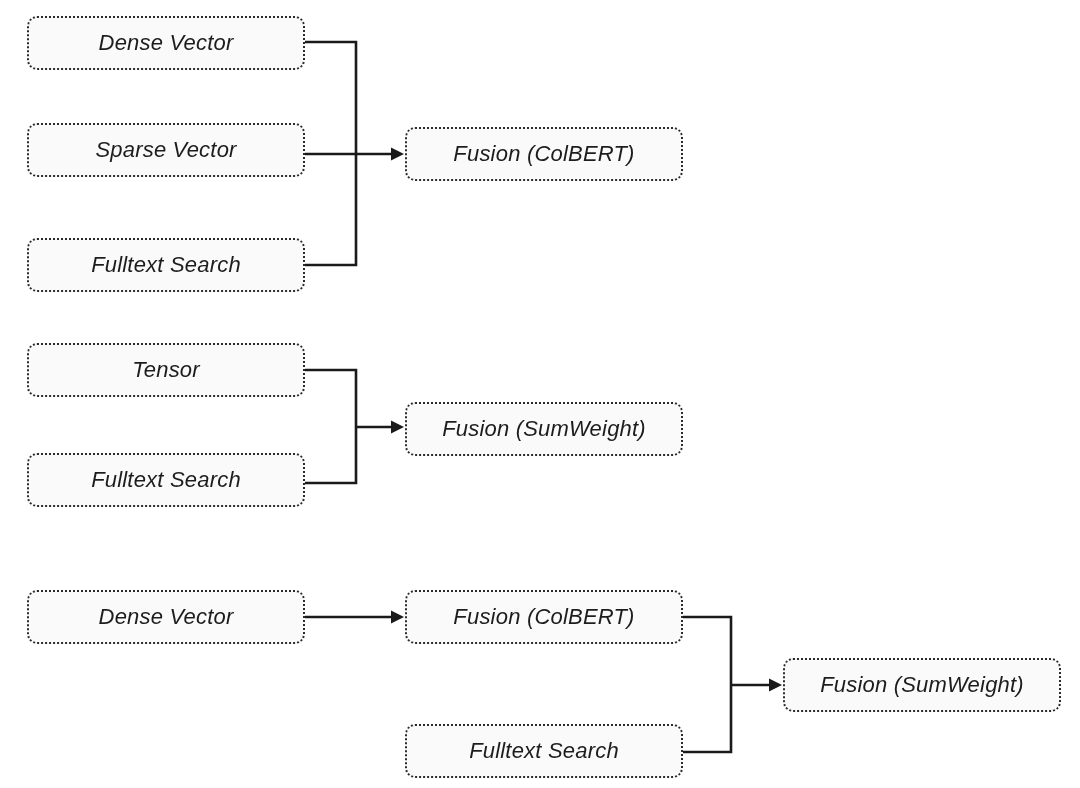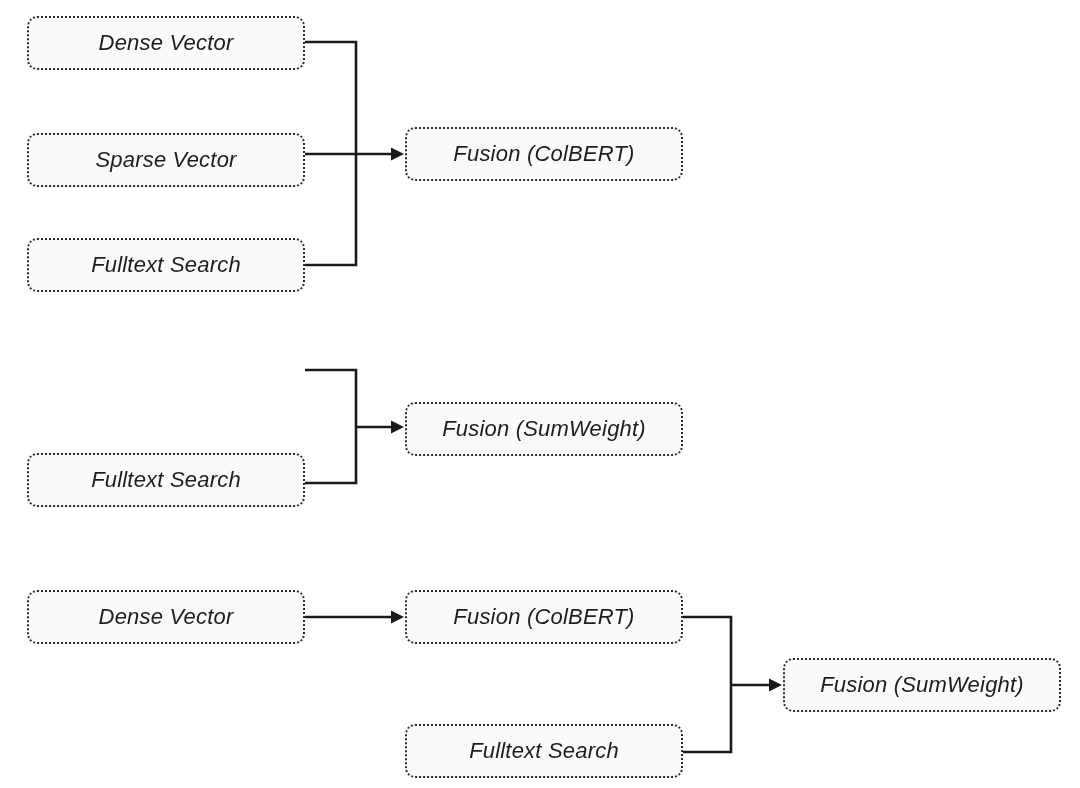--- a/index.html
+++ b/index.html
@@ -70,30 +70,33 @@
       <polygon points="404,617 391,610.5 391,623.5"></polygon>
       <path d="M683 617 L731 617 L731 752 L683 752"></path>
       <line x1="731" y1="685" x2="771" y2="685"></line>
       <polygon points="782,685 769,678.5 769,691.5"></polygon>
     </g>
   </svg>
 
   <div class="node" style="left:27px; top:16px">
     <span>Dense Vector</span>
   </div>
-  <div class="node" style="left:27px; top:133px">
+  <div class="node" style="left:27px; top:123px">
     <span>Sparse Vector</span>
   </div>
   <div class="node" style="left:27px; top:238px">
     <span>Fulltext Search</span>
   </div>
   <div class="node" style="left:405px; top:127px">
     <span>Fusion (ColBERT)</span>
   </div>
 
+  <div class="node" style="left:27px; top:343px">
+    <span>Tensor</span>
+  </div>
   <div class="node" style="left:27px; top:453px">
     <span>Fulltext Search</span>
   </div>
   <div class="node" style="left:405px; top:402px">
     <span>Fusion (SumWeight)</span>
   </div>
 
   <div class="node" style="left:27px; top:590px">
     <span>Dense Vector</span>
   </div>

